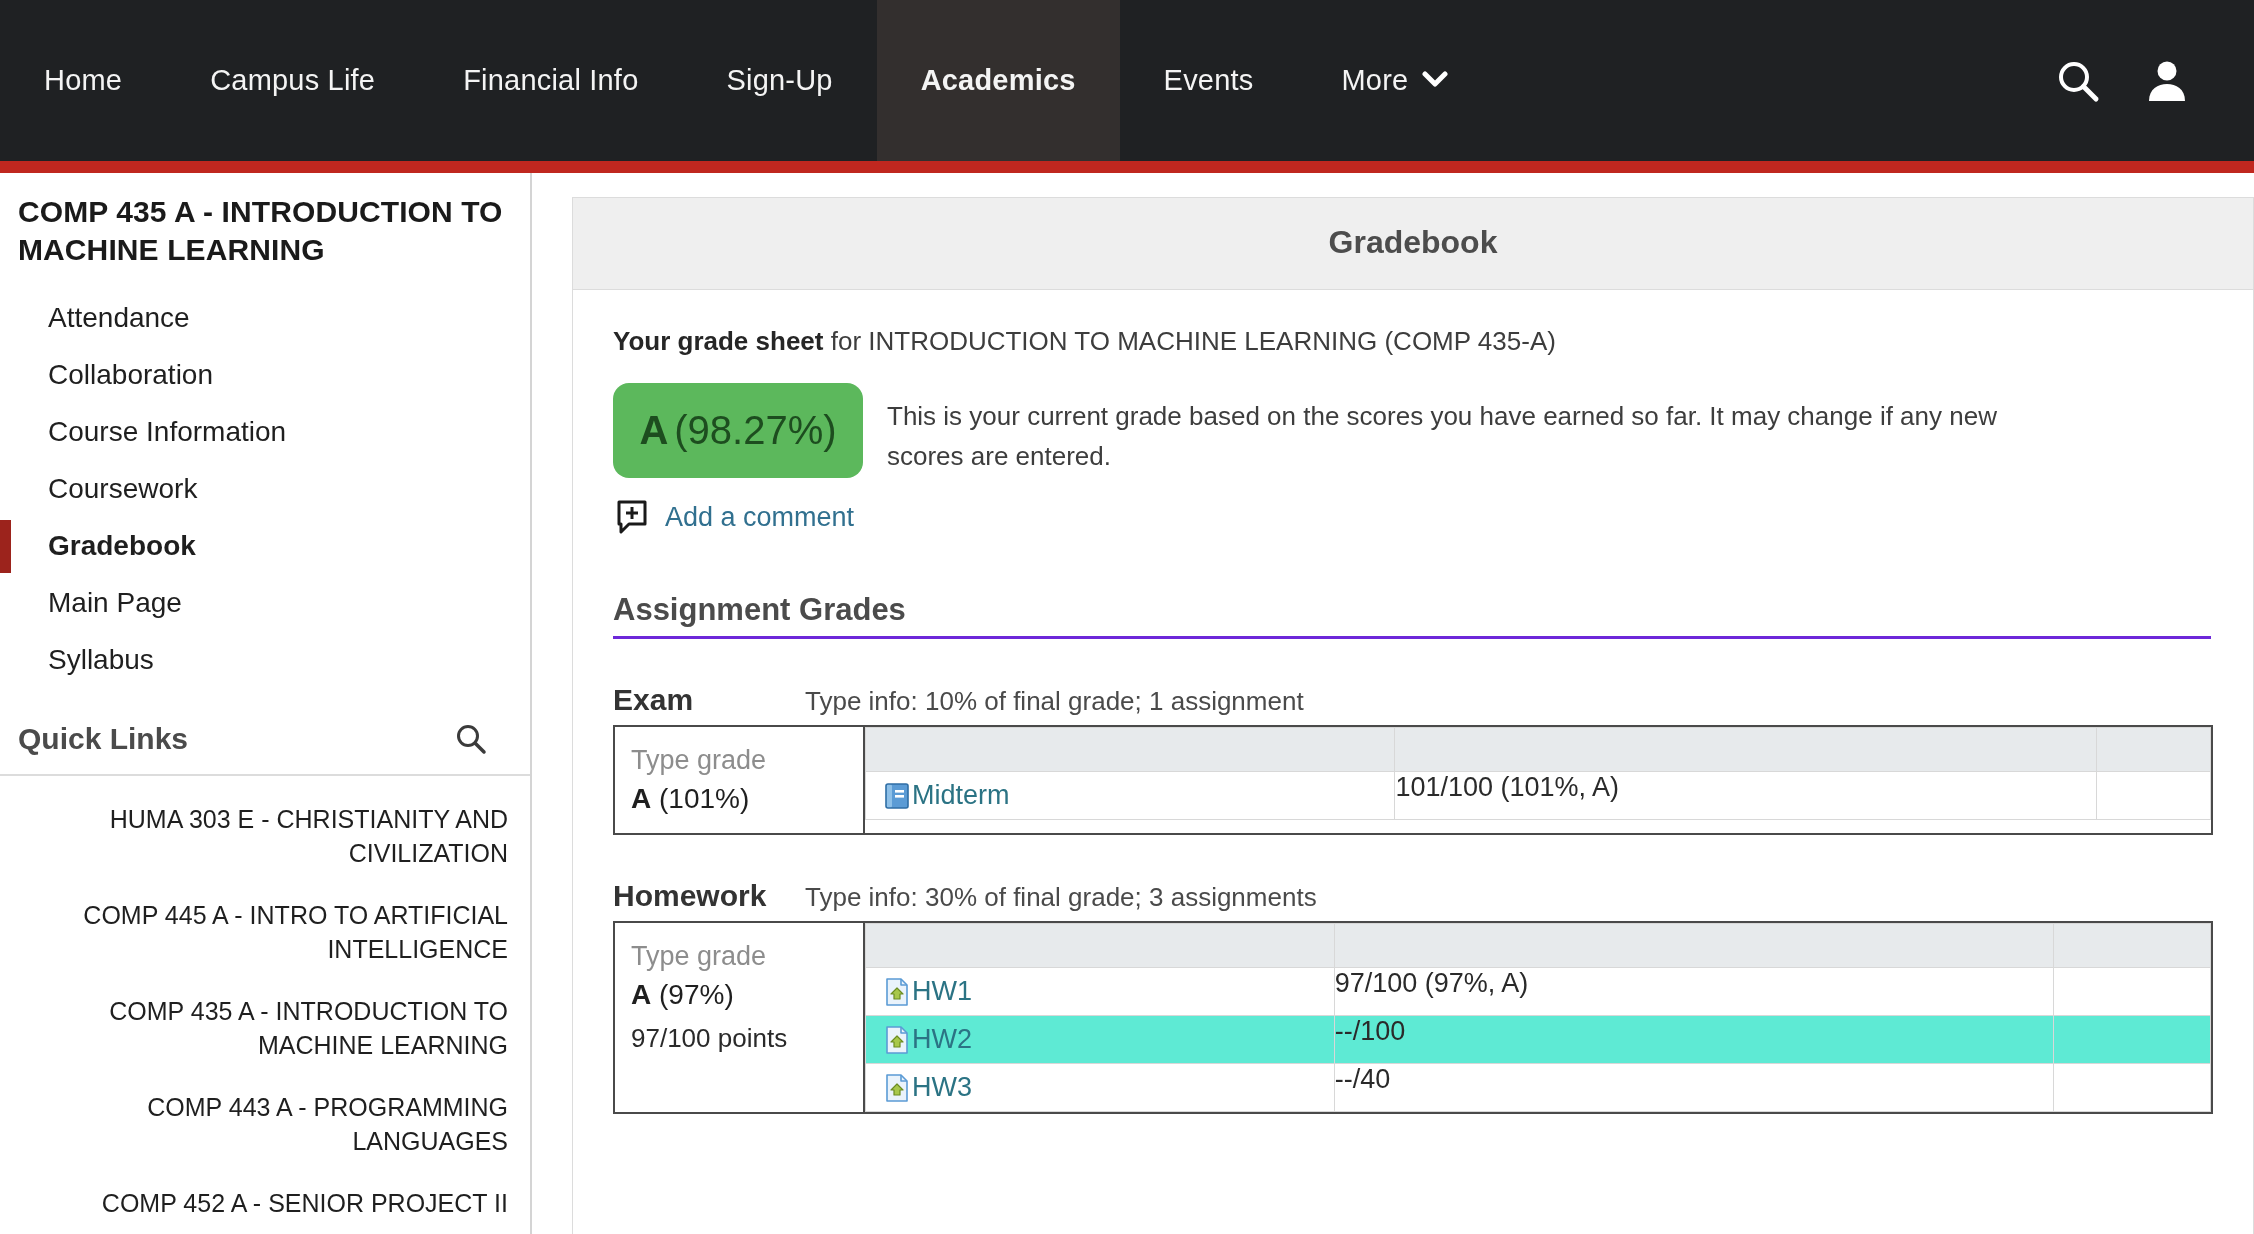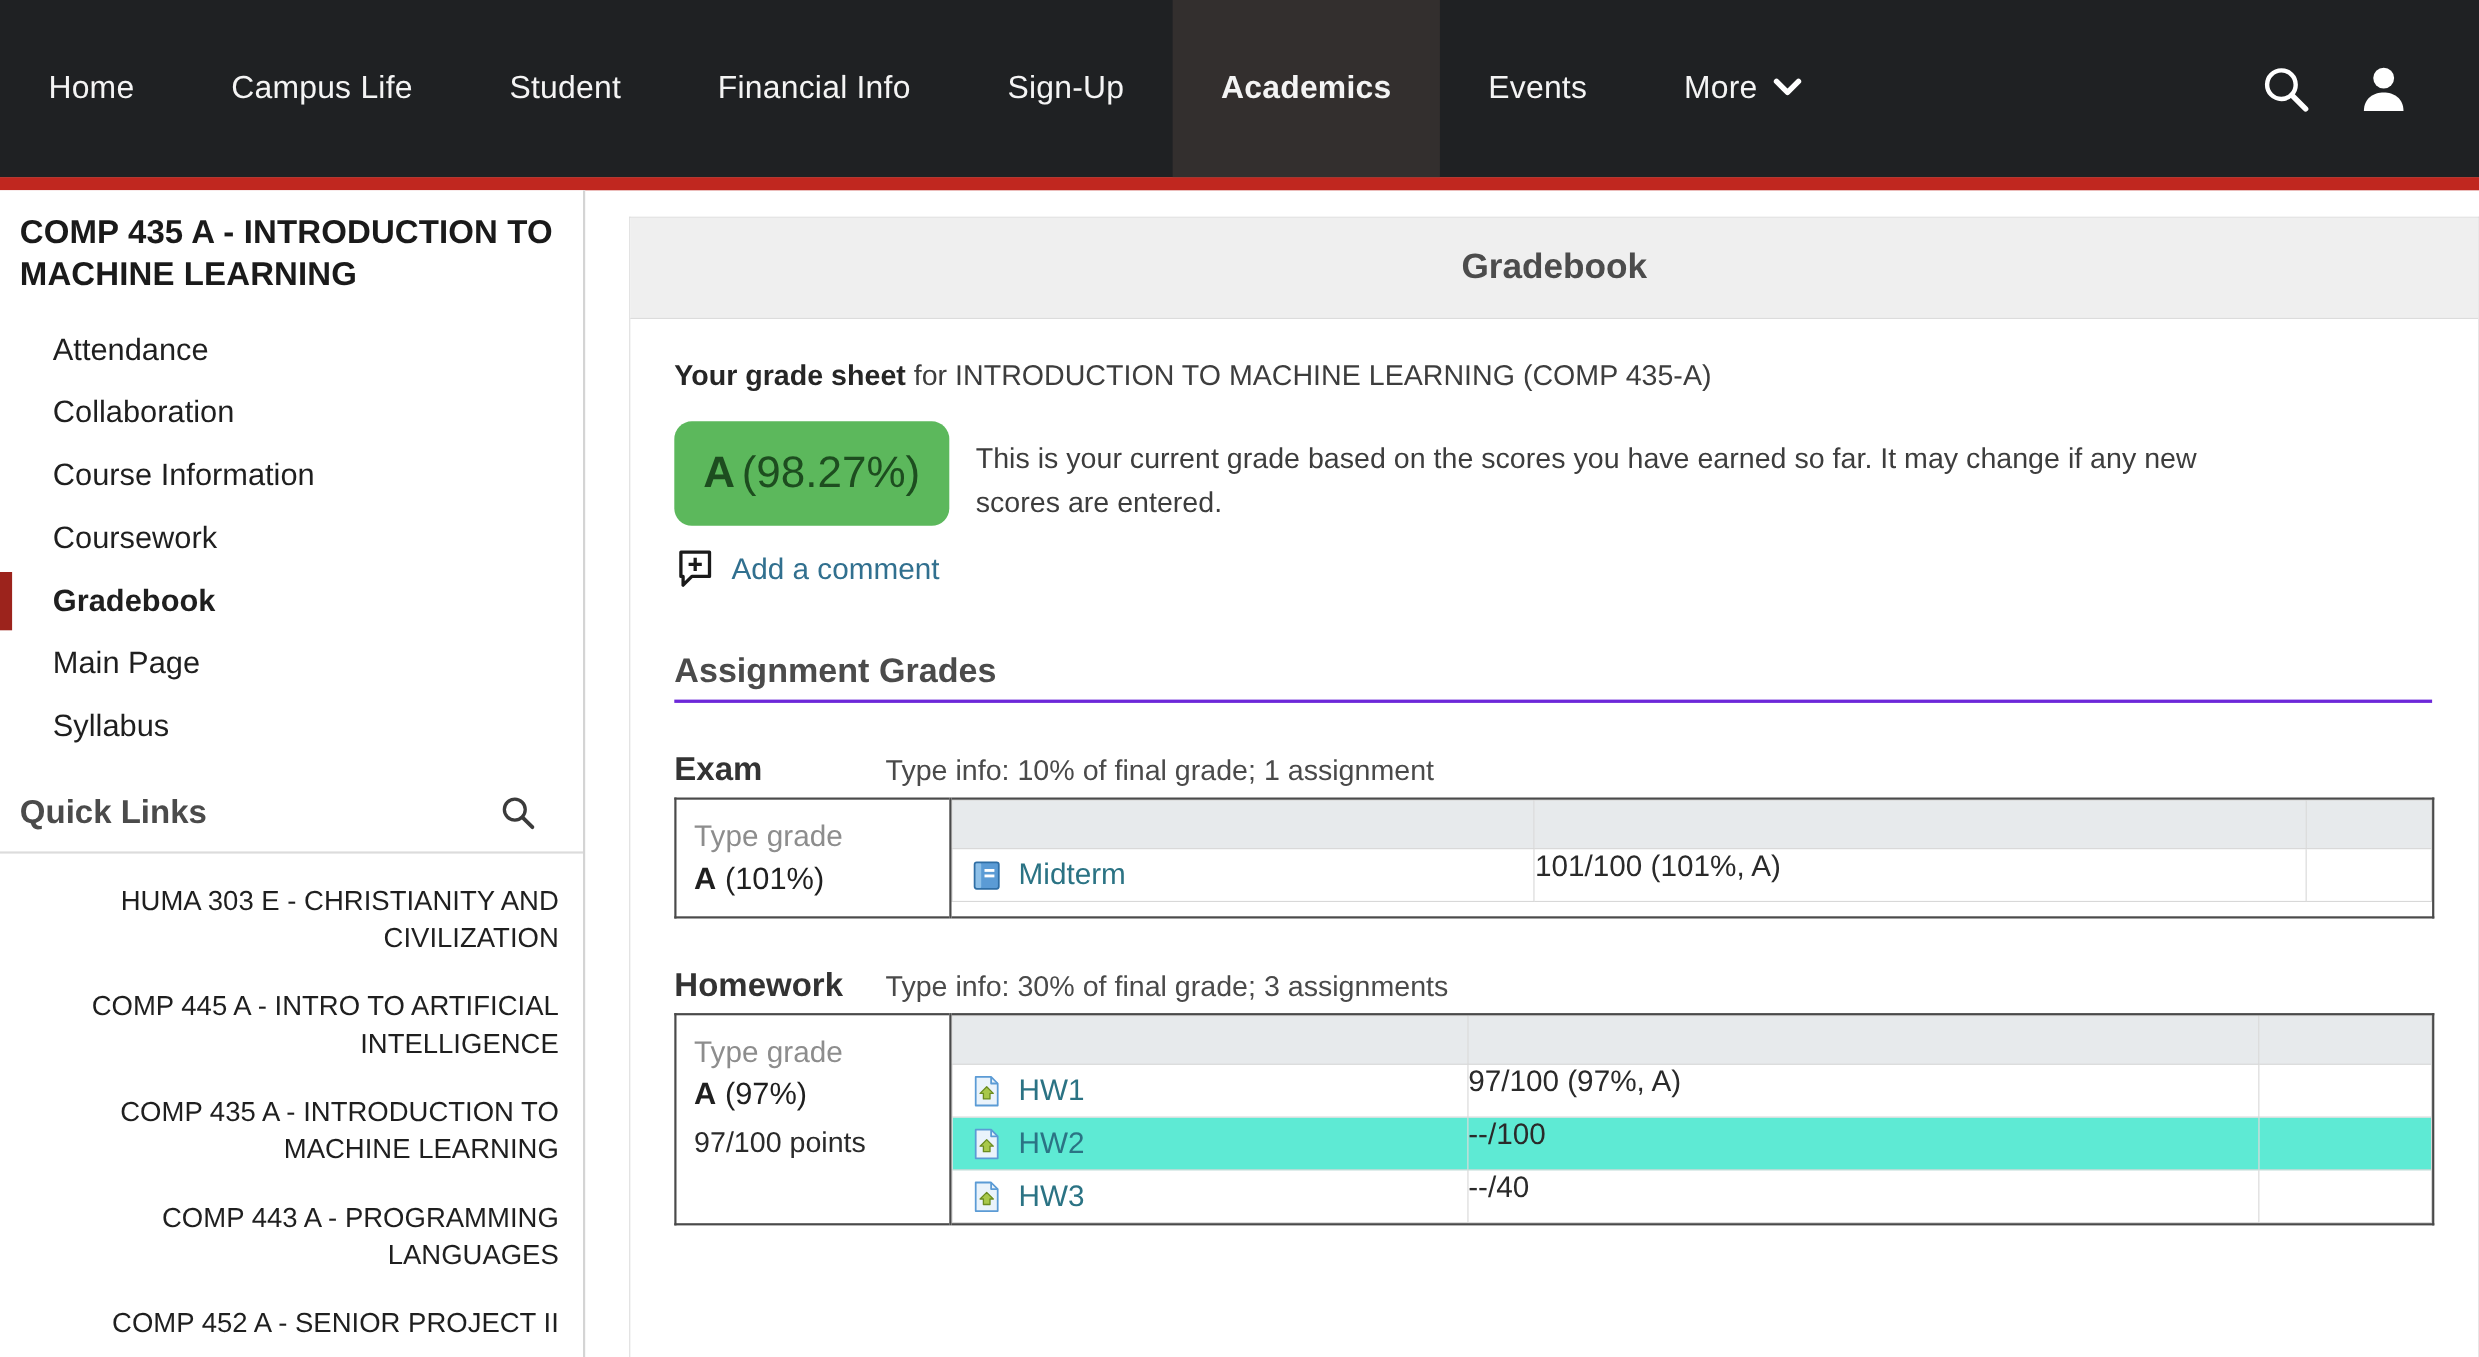--- a/index.html
+++ b/index.html
@@ -276,21 +276,20 @@
   .itable thead th {
     background: #e7eaec;
     height: 44px;
   }
   .itable tbody tr.odd td { background: #ffffff; }
   .itable tbody tr.even td { background: #5eead4; }
   .cell-name {
     padding: 8px 10px 8px 16px;
     display: flex;
     align-items: center;
-    gap: 14px;
   }
   .item-link {
     font-size: 27px;
     color: #2b7384;
     cursor: pointer;
   }
   .cell-score {
     padding: 10px 16px;
     font-size: 27px;
     color: #2a2a2a;
@@ -302,23 +301,20 @@
 </head>
 <body>
 
 <div class="navbar">
   <div class="nav-items">
     <div class="nav-item">
         <span>Home</span>
       </div>
     <div class="nav-item">
         <span>Campus Life</span>
-      </div>
-    <div class="nav-item">
-        <span>Student</span>
       </div>
     <div class="nav-item">
         <span>Financial Info</span>
       </div>
     <div class="nav-item">
         <span>Sign-Up</span>
       </div>
     <div class="nav-item active">
         <span>Academics</span>
       </div>

